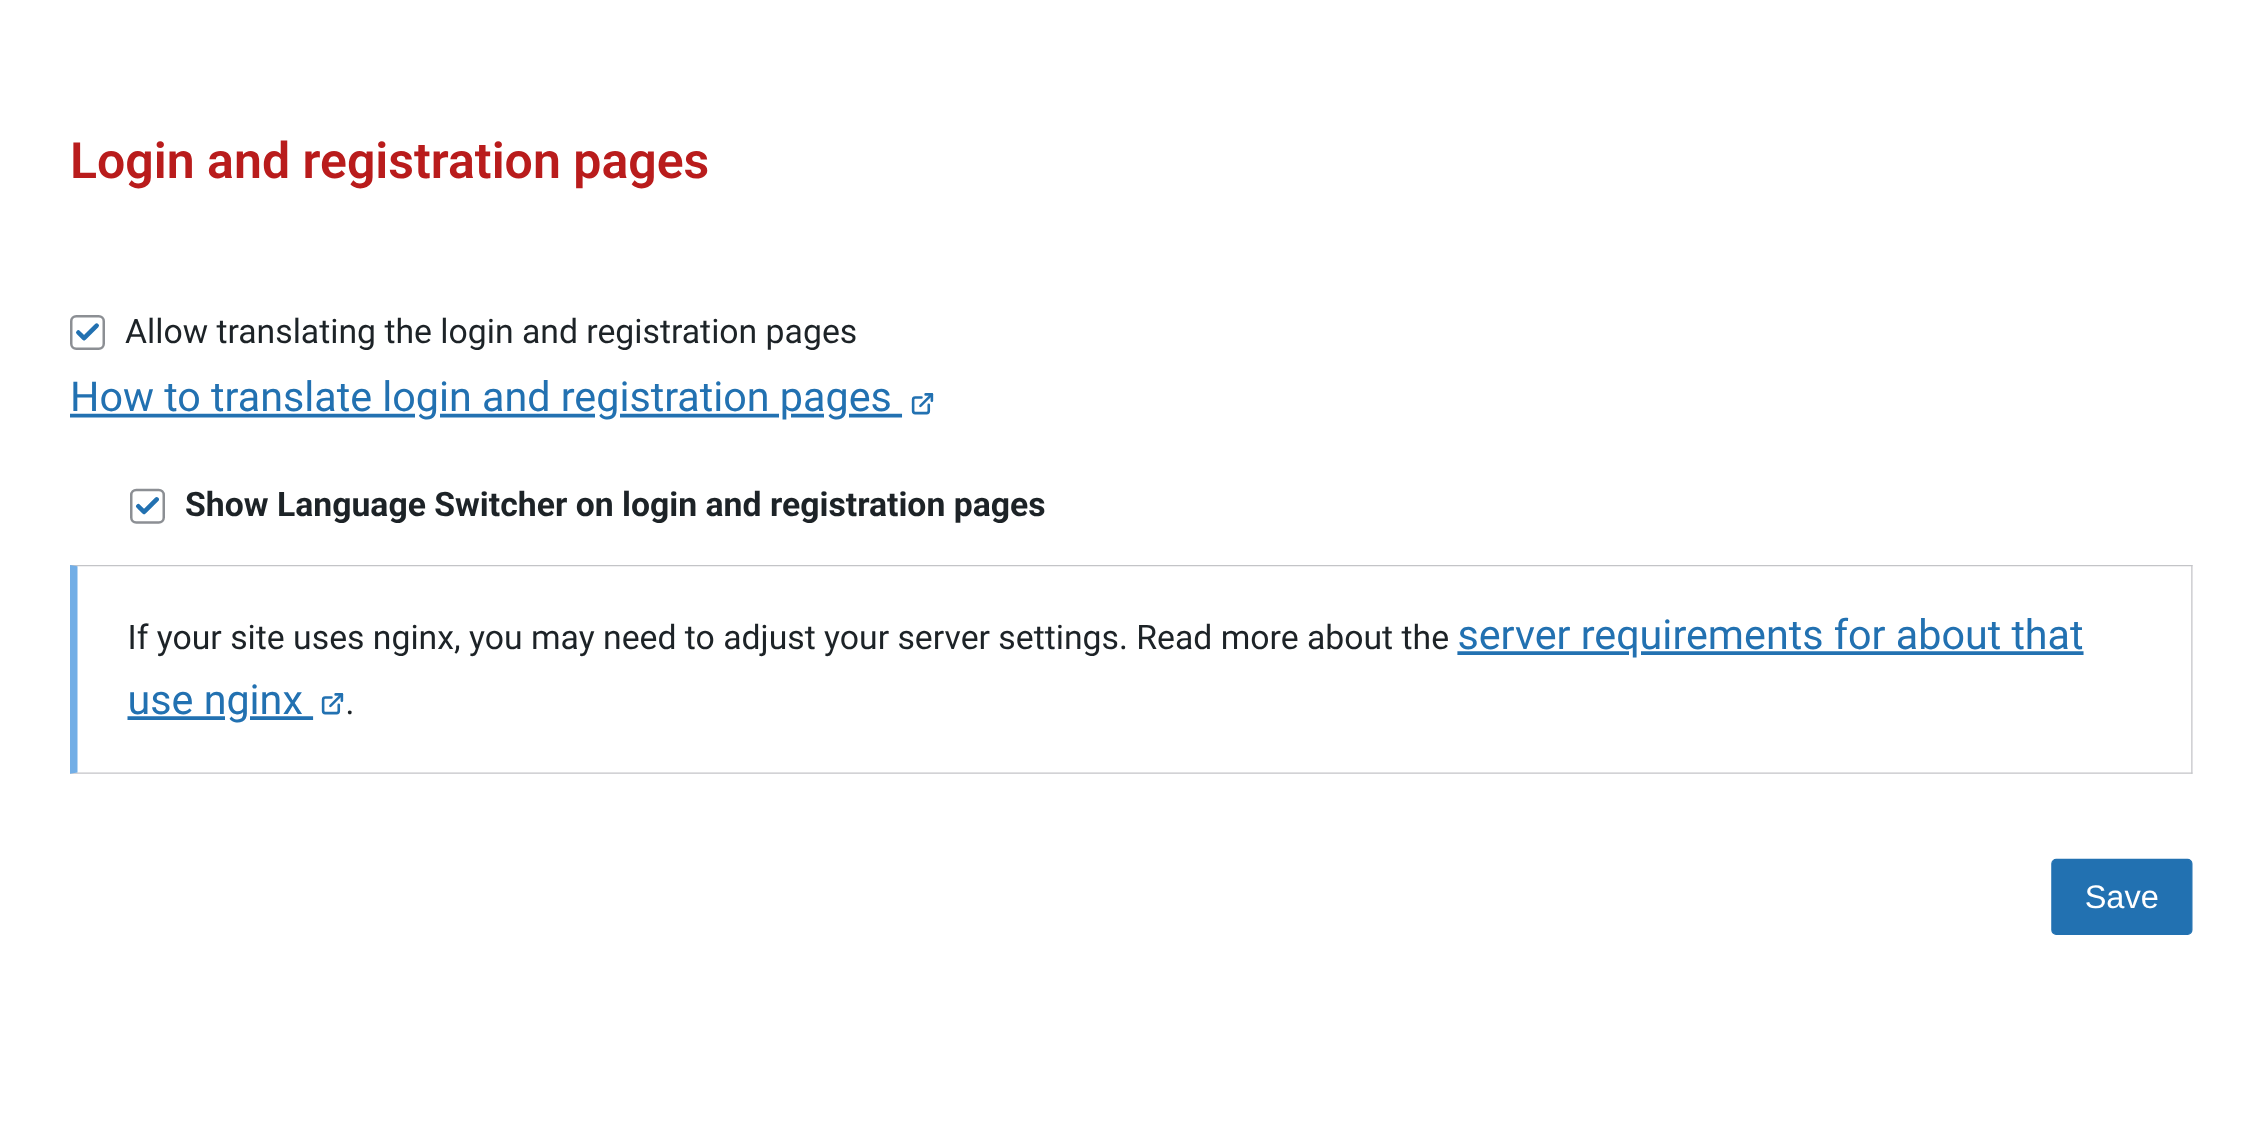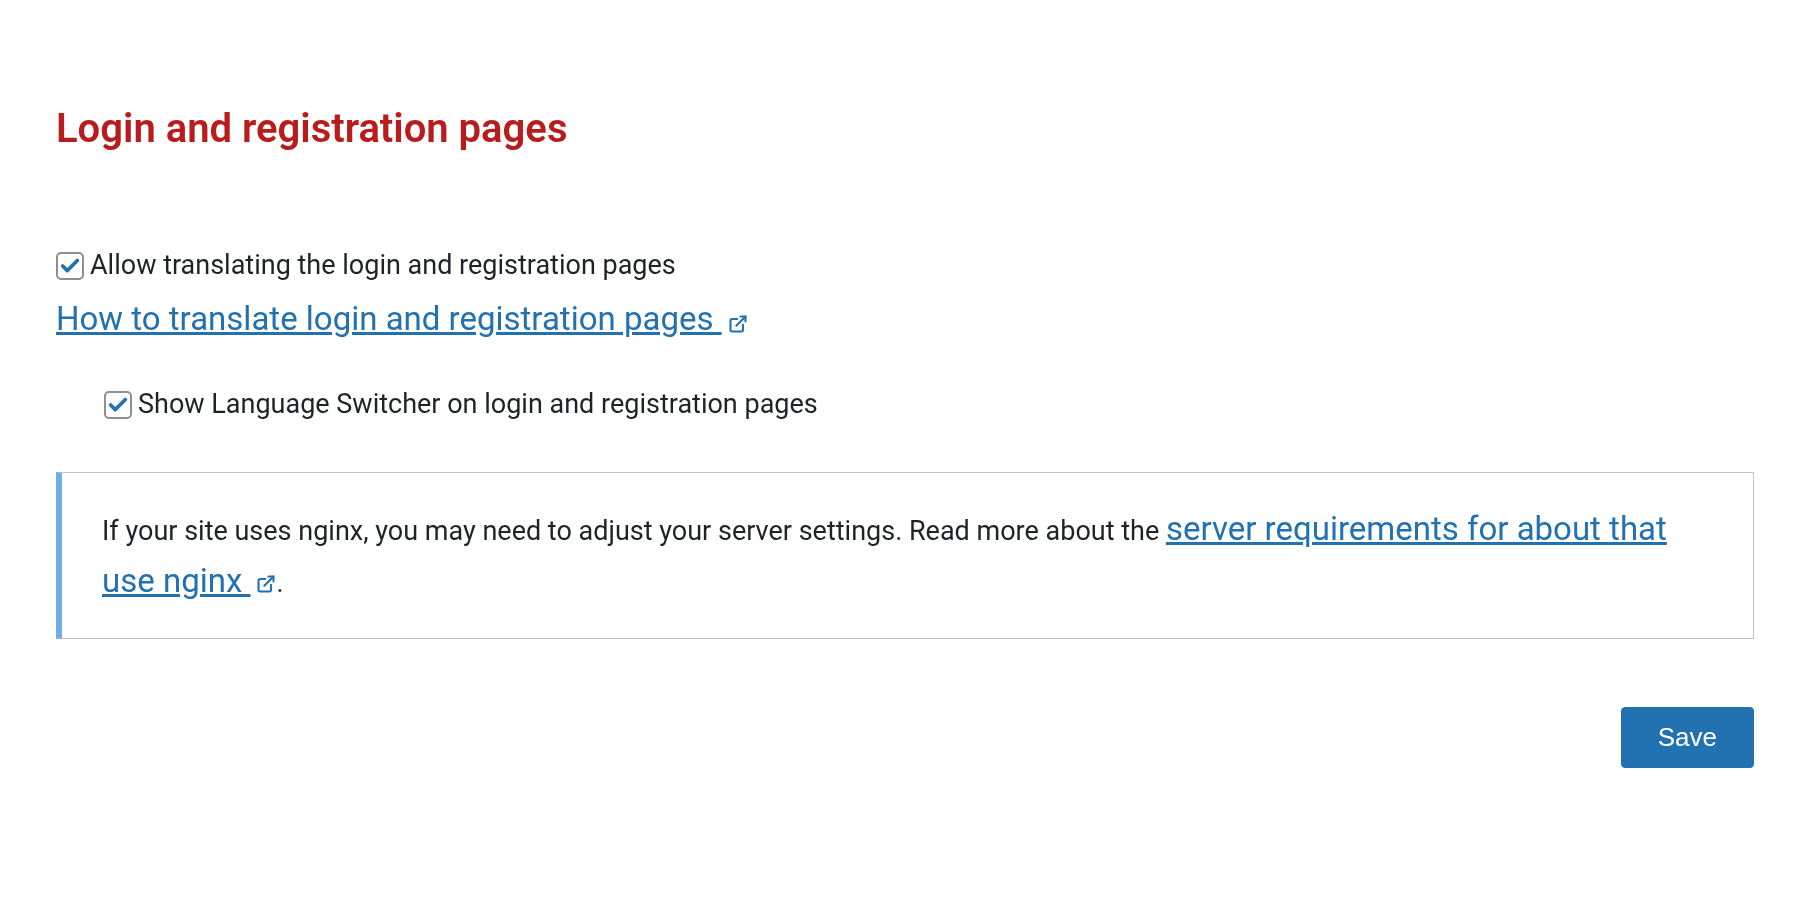--- a/index.html
+++ b/index.html
@@ -19,27 +19,28 @@
     }
     h1 {
       font-size: 40px;
       font-weight: 600;
       color: #b91c1c;
       margin-bottom: 95px;
     }
     .checkbox-row {
       display: flex;
       align-items: center;
-      gap: 6px;
+      gap: 16px;
       margin-bottom: 12px;
     }
     .checkbox-row.indented {
       margin-left: 48px;
       margin-top: 48px;
-      margin-bottom: 48px;
+      margin-bottom: 28px;
+      font-weight: bold;
     }
     .checkbox {
       width: 28px;
       height: 28px;
       border: 2px solid #8c8f94;
       border-radius: 5px;
       background: #ffffff;
       display: inline-flex;
       align-items: center;
       justify-content: center;
@@ -89,21 +90,21 @@
     .footer-actions {
       display: flex;
       justify-content: flex-end;
     }
     .save-btn {
       background: #2271b1;
       color: #ffffff;
       border: 1px solid #2271b1;
       border-radius: 4px;
       font-size: 26px;
-      padding: 14px 36px;
+      padding: 14px 26px;
       cursor: pointer;
       font-weight: 400;
     }
   </style>
 </head>
 <body>
 
 <div class="container">
 
   <h1>Login and registration pages</h1>

